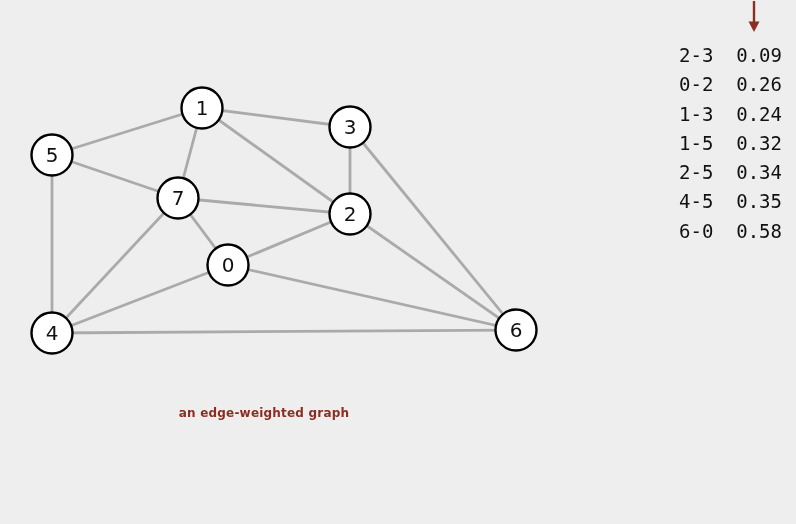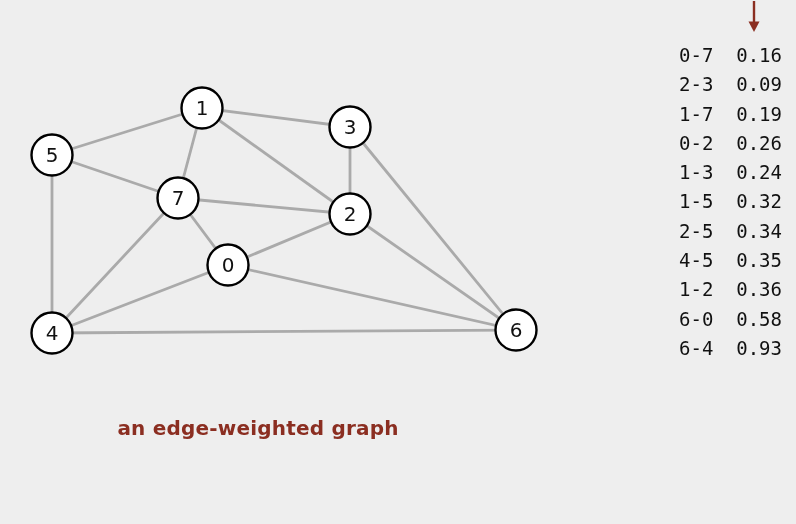--- a/index.html
+++ b/index.html
@@ -31,29 +31,28 @@
     stroke: var(--node-stroke);
     stroke-width: 2.4;
   }
   #graph-svg text {
     fill: var(--node-label);
     font-family: "DejaVu Sans", sans-serif;
     font-size: 20px;
   }
   .caption {
     position: absolute;
-    left: 258px;
+    left: 264px;
     top: 413px;
     transform: translate(-50%, -50%);
     font-weight: bold;
-    font-size: 20px;
+    font-size: 12px;
     letter-spacing: 0.2px;
     color: var(--accent);
     white-space: nowrap;
-    margin-top: 15px;
   }
   .edge-list {
     position: absolute;
     left: 679px;
     top: 41px;
     font-family: "DejaVu Sans Mono", monospace;
     font-size: 19px;
     color: var(--list-text);
   }
   .edge-list .row {
@@ -100,30 +99,26 @@
       <text x="52" y="155" text-anchor="middle" dy="0.355em">5</text>
       <circle cx="516" cy="330" r="20.5"></circle>
       <text x="516" y="330" text-anchor="middle" dy="0.355em">6</text>
       <circle cx="178" cy="198" r="20.5"></circle>
       <text x="178" y="198" text-anchor="middle" dy="0.355em">7</text>
     </svg>
 
   <div class="caption">an edge-weighted graph</div>
 
   <div class="edge-list" id="edge-list">
-      <div class="row">0-7  0.16</div>
       <div class="row">2-3  0.09</div>
-      <div class="row">1-7  0.19</div>
       <div class="row">0-2  0.26</div>
       <div class="row">1-3  0.24</div>
       <div class="row">1-5  0.32</div>
       <div class="row">2-5  0.34</div>
       <div class="row">4-5  0.35</div>
-      <div class="row">1-2  0.36</div>
       <div class="row">6-0  0.58</div>
-      <div class="row">6-4  0.93</div>
     </div>
 
   <svg class="arrow-svg" width="20" height="34" viewBox="0 0 20 34">
     <line x1="10" y1="1" x2="10" y2="23"></line>
     <polygon points="4.5,21.5 15.5,21.5 10,32"></polygon>
   </svg>
 </div>
 
 </body></html>

